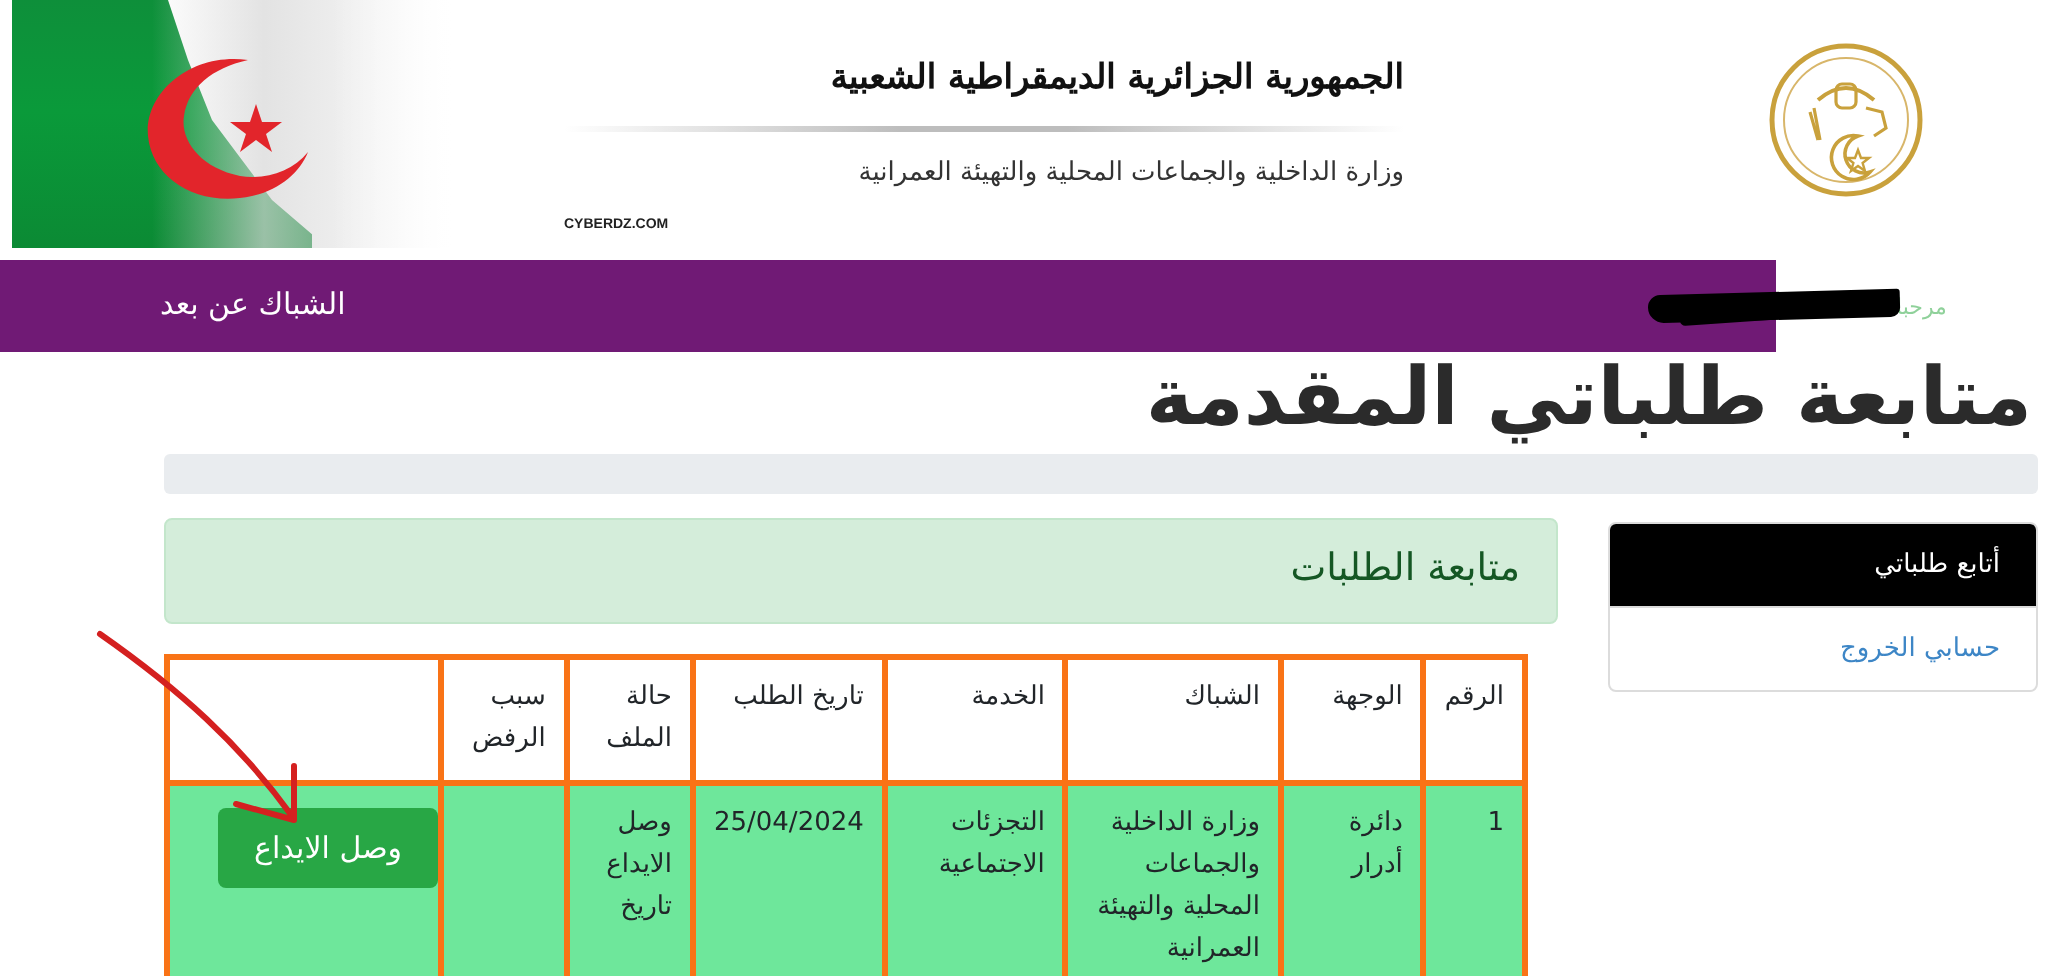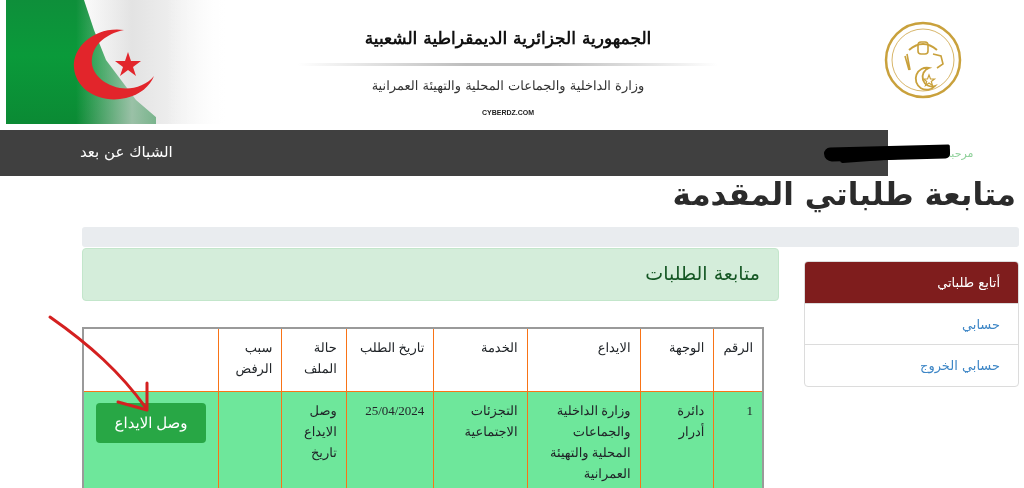--- a/index.html
+++ b/index.html
@@ -12,81 +12,81 @@
             background: linear-gradient(90deg, #ffffff 0%, #ffffff 100%); }
     .flag .green { position: absolute; left: 0; top: 0; width: 150px; height: 124px;
                    background: linear-gradient(180deg, #0e8f3a 0%, #0a9a3a 45%, #0b8a34 100%);
                    clip-path: polygon(0 0, 78px 0, 88px 30px, 100px 60px, 130px 100px, 158px 124px, 0 124px); }
     .flag .white { position: absolute; left: 70px; top: 0; width: 160px; height: 124px;
                    background: linear-gradient(90deg, rgba(230,230,230,0.0) 0%, rgba(215,215,215,0.7) 35%, rgba(255,255,255,0) 100%); }
     .flag .crescent { position: absolute; left: 60px; top: 24px; width: 96px; height: 80px; }
     .flag .fade { position: absolute; right: 0; top: 0; width: 60px; height: 124px;
                   background: linear-gradient(90deg, rgba(255,255,255,0), #fff); }
 
-    .banner-center { position: absolute; left: 298px; top: 0; width: 420px; height: 128px; text-align: center; }
+    .banner-center { position: absolute; left: 282px; top: 0; width: 420px; height: 128px; }
     .republic { position: absolute; left: 0; right: 0; top: 28px; font-family: "DejaVu Serif", serif;
                 font-weight: bold; font-size: 17px; color: #111; direction: rtl; }
     .banner-line { position: absolute; left: 0; right: 0; top: 63px; height: 3px;
                    background: linear-gradient(90deg, rgba(200,200,200,0), #bdbdbd 40%, #bdbdbd 60%, rgba(200,200,200,0)); }
     .ministry { position: absolute; left: 0; right: 0; top: 78px; font-family: "DejaVu Serif", serif;
                 font-size: 13px; color: #333; direction: rtl; }
     .cyberdz { position: absolute; left: 0; right: 0; top: 109px; font-family: "Liberation Sans", sans-serif;
                font-weight: bold; font-size: 7px; color: #222; letter-spacing: 0; }
 
     .emblem { position: absolute; left: 883px; top: 16px; width: 80px; height: 88px; }
 
     
-    .navbar { position: absolute; left: 0; top: 130px; width: 888px; height: 46px; background: #404040; }
+    .navbar { position: absolute; left: 0; top: 130px; width: 888px; height: 46px; background: #701a75; }
     .brand { position: absolute; left: 80px; top: 13px; font-size: 15px; color: #ffffff; direction: rtl;
              font-family: "DejaVu Sans", sans-serif; }
     .welcome { position: absolute; left: 948px; top: 17px; font-size: 11px; color: #8fd19a; direction: rtl; }
     .redacted { position: absolute; left: 824px; top: 146px; width: 126px; height: 14px; background: #000;
                 border-radius: 8px 2px 6px 10px; transform: rotate(-1.5deg); }
     .redacted2 { position: absolute; left: 840px; top: 156px; width: 60px; height: 5px; background: #000;
                  border-radius: 3px; transform: rotate(-4deg); }
 
     
-    .page-title { position: absolute; right: 8px; top: 176px; font-size: 31px; font-weight: bold; color: #2b2b2b;
+    .page-title { position: absolute; right: 8px; top: 176px; font-size: 40px; font-weight: bold; color: #2b2b2b;
                   direction: rtl; font-family: "DejaVu Sans", sans-serif; letter-spacing: 0; }
     .gray-bar { position: absolute; left: 82px; top: 227px; width: 937px; height: 20px; background: #e9ecef; border-radius: 3px; }
 
     
-    .alert-card { position: absolute; left: 82px; top: 248px; width: 697px; height: 53px; background: #d4edda;
+    .alert-card { position: absolute; left: 82px; top: 259px; width: 697px; height: 53px; background: #d4edda;
                   border: 1px solid #c3e6cb; border-radius: 4px; }
     .alert-title { position: absolute; right: 18px; top: 13px; font-size: 19px; color: #155724; direction: rtl; }
 
     
     .req-table { position: absolute; left: 82px; top: 327px; width: 682px; border-collapse: collapse; direction: rtl;
                  font-size: 13px; color: #212529; border: 2px solid #9a9a9a; }
-    .req-table th, .req-table td { border: 1px solid #f97316; padding: 8px 9px; text-align: right; vertical-align: top;
-                                   font-weight: normal; line-height: 21px; font-family: Liberation Serif, serif; }
+    .req-table th, .req-table td { border: 3px solid #f97316; padding: 8px 9px; text-align: right; vertical-align: top;
+                                   font-weight: normal; line-height: 21px; }
     .req-table thead th { background: #ffffff; height: 63px; }
     .req-table tbody td { background: #6ee79b; height: 82px; }
     .col-num { width: 41px; margin-top: 38px; }
     .col-dest { width: 81px; }
     .col-sector { width: 126px; }
     .col-service { width: 101px; }
     .col-date { width: 91px; }
     .col-status { width: 69px; margin-top: 12px; }
     .col-reason { width: 66px; }
     .col-action { width: 133px; }
     .date-val { direction: ltr; text-align: right; display: block; }
 
-    .receipt-btn { display: inline-block; position: relative; left: 0; margin-top: 1px; width: 110px; height: 40px;
+    .receipt-btn { display: inline-block; position: relative; left: 12px; margin-top: 1px; width: 110px; height: 40px;
                    background: #28a745; color: #ffffff; border-radius: 4px; font-size: 15px; text-align: center;
                    line-height: 40px; direction: rtl; cursor: pointer; }
     td.action-cell { padding: 10px 12px; }
 
     
     .side-menu { position: absolute; left: 804px; top: 261px; width: 215px; border: 1px solid #dcdcdc; border-radius: 4px;
                  overflow: hidden; background: #fff; }
     .side-item { display: block; height: 41px; line-height: 41px; padding: 0 18px; text-align: right; direction: rtl;
                  font-size: 13px; color: #3d86c6; border-bottom: 1px solid #dcdcdc; cursor: pointer; }
     .side-item:last-child { border-bottom: none; }
-    .side-item.active { background: #7f1d1d; color: #ffffff; height: 42px; line-height: 42px; }
+    .side-item.active { background: #000000; color: #ffffff; height: 42px; line-height: 42px; }
 
     
     .annot { position: absolute; left: 0; top: 0; width: 1024px; height: 488px; pointer-events: none; }
   </style>
 </head>
 <body>
 
 <div class="banner">
   <div class="flag">
     <div class="green"></div>
@@ -129,21 +129,21 @@
 
 <div class="alert-card">
   <div class="alert-title">متابعة الطلبات</div>
 </div>
 
 <table class="req-table">
   <thead>
     <tr>
       <th class="col-num">الرقم</th>
       <th class="col-dest">الوجهة</th>
-      <th class="col-sector">الايداع</th>
+      <th class="col-sector">الشباك</th>
       <th class="col-service">الخدمة</th>
       <th class="col-date">تاريخ الطلب</th>
       <th class="col-status">حالة الملف</th>
       <th class="col-reason">سبب الرفض</th>
       <th class="col-action"></th>
     </tr>
   </thead>
   <tbody>
     <tr>
       <td>1</td>
@@ -157,20 +157,19 @@
       <td></td>
       <td class="action-cell">
         <span class="receipt-btn">وصل الايداع</span>
       </td>
     </tr>
   </tbody>
 </table>
 
 <div class="side-menu">
   <a class="side-item active">أتابع طلباتي</a>
-  <a class="side-item">حسابي</a>
   <a class="side-item">حسابي الخروج</a>
 </div>
 
 <svg class="annot" viewBox="0 0 1024 488">
   <path d="M50 317 C 90 345, 120 372, 146 408" fill="none" stroke="#d42020" stroke-width="3" stroke-linecap="round"></path>
   <path d="M147 383 L 147 410 L 118 402" fill="none" stroke="#d42020" stroke-width="3" stroke-linecap="round" stroke-linejoin="round"></path>
 </svg>
 
 </body></html>

